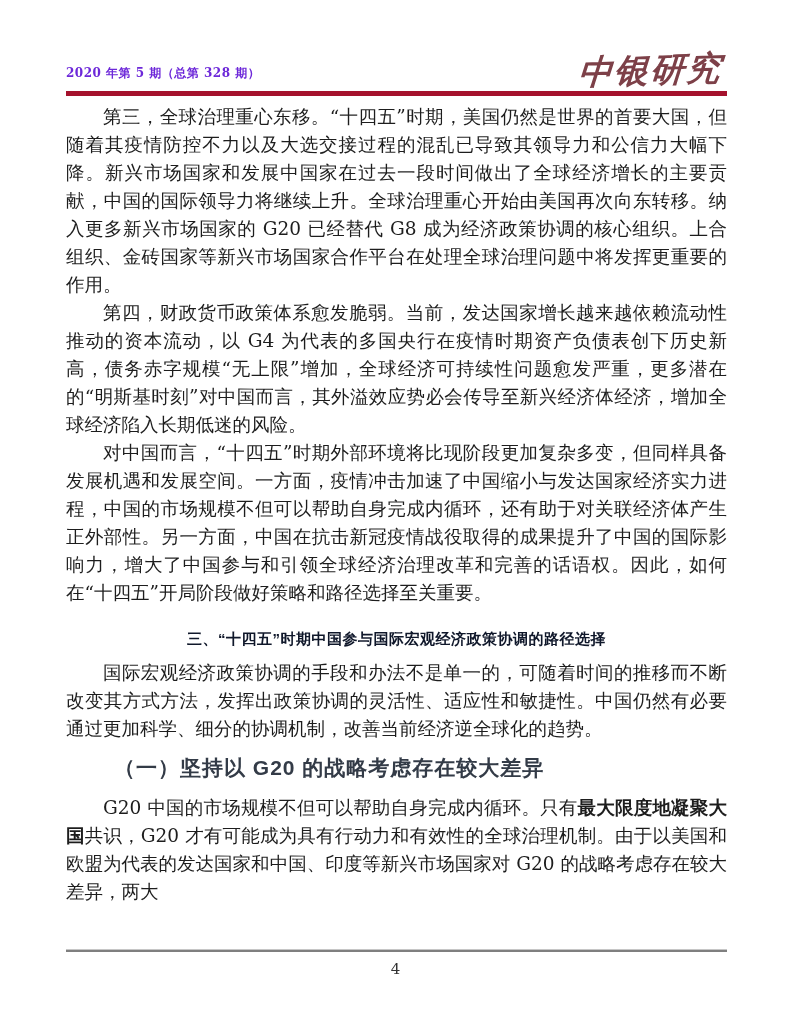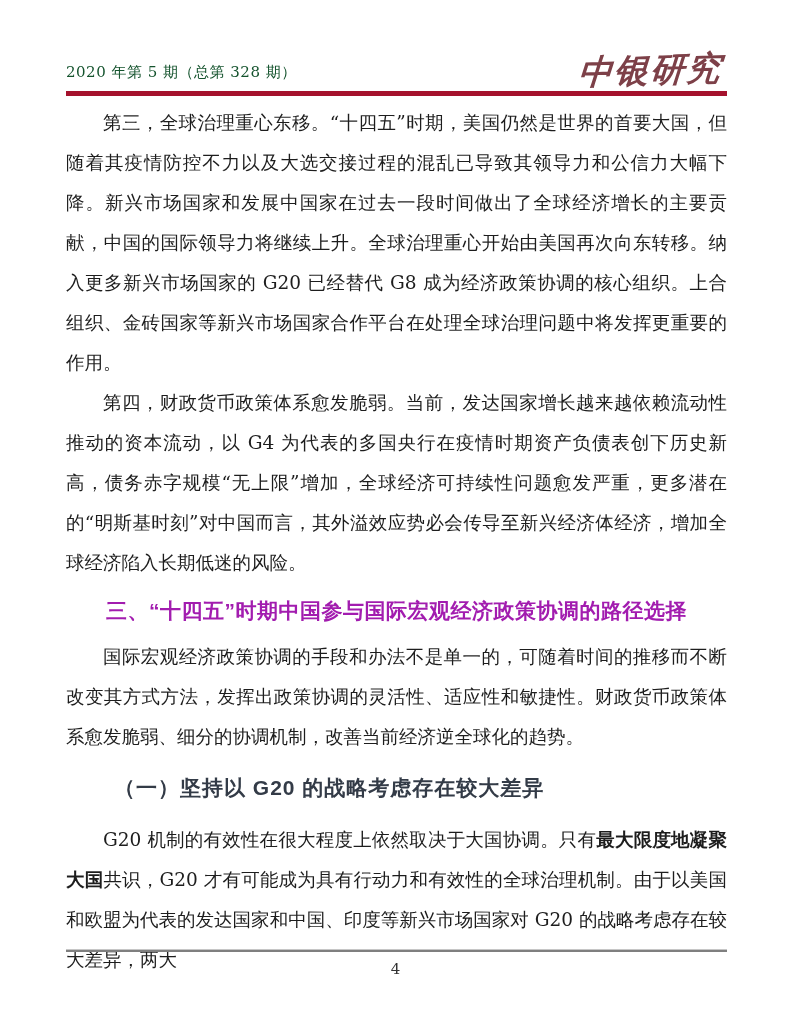--- a/index.html
+++ b/index.html
@@ -17,24 +17,25 @@
     inset: 0;
     padding: 50px 64px 0 66px;
     box-sizing: border-box;
   }
   .header-row {
     display: flex;
     justify-content: space-between;
     align-items: flex-end;
   }
   .issue-info {
-    font-size: 15px;
+    font-size: 12px;
     letter-spacing: 0.5px;
-    color: #14532d;
+    color: #6d28d9;
     padding-bottom: 2px;
+    font-weight: bold;
   }
   .brand-logo {
     font-family: "DejaVu Serif", serif;
     font-style: italic;
     font-weight: bold;
     font-size: 34px;
     line-height: 1;
     color: #7d4048;
     transform: rotate(-2deg) skewX(-6deg);
     transform-origin: bottom right;
@@ -42,35 +43,35 @@
     padding-right: 6px;
   }
   .header-rule {
     height: 5px;
     background: #a5122d;
     margin-top: 7px;
   }
   .content {
     margin-top: 7px;
     font-size: 18.5px;
-    line-height: 40px;
+    line-height: 28px;
     text-align: justify;
     text-justify: inter-ideograph;
   }
   .content p {
     margin: 0;
     text-indent: 2em;
   }
   .section-heading {
     font-family: "Liberation Sans", "DejaVu Sans", sans-serif;
-    font-size: 21px;
+    font-size: 15px;
     font-weight: bold;
-    color: #a21caf;
+    color: #0f172a;
     text-align: center;
-    margin: 8px 0 6px 0;
+    margin: 18px 0 6px 0;
     letter-spacing: 0.5px;
   }
   .subsection-heading {
     font-family: "Liberation Sans", "DejaVu Sans", sans-serif;
     font-size: 21px;
     font-weight: bold;
     color: #333b47;
     margin: 11px 0 12px 0;
     padding-left: 48px;
     letter-spacing: 1px;
@@ -103,26 +104,27 @@
   <div class="header-row">
     <div class="issue-info">2020 年第 5 期（总第 328 期）</div>
     <div class="brand-logo" style="color: rgb(125, 64, 72);">中银研究</div>
   </div>
 
   <div class="header-rule" style="background: rgb(165, 18, 45);"></div>
 
   <div class="content">
     <p>第三，全球治理重心东移。“十四五”时期，美国仍然是世界的首要大国，但随着其疫情防控不力以及大选交接过程的混乱已导致其领导力和公信力大幅下降。新兴市场国家和发展中国家在过去一段时间做出了全球经济增长的主要贡献，中国的国际领导力将继续上升。全球治理重心开始由美国再次向东转移。纳入更多新兴市场国家的 G20 已经替代 G8 成为经济政策协调的核心组织。上合组织、金砖国家等新兴市场国家合作平台在处理全球治理问题中将发挥更重要的作用。</p>
     <p>第四，财政货币政策体系愈发脆弱。当前，发达国家增长越来越依赖流动性推动的资本流动，以 G4 为代表的多国央行在疫情时期资产负债表创下历史新高，债务赤字规模“无上限”增加，全球经济可持续性问题愈发严重，更多潜在的“明斯基时刻”对中国而言，其外溢效应势必会传导至新兴经济体经济，增加全球经济陷入长期低迷的风险。</p>
+    <p>对中国而言，“十四五”时期外部环境将比现阶段更加复杂多变，但同样具备发展机遇和发展空间。一方面，疫情冲击加速了中国缩小与发达国家经济实力进程，中国的市场规模不但可以帮助自身完成内循环，还有助于对关联经济体产生正外部性。另一方面，中国在抗击新冠疫情战役取得的成果提升了中国的国际影响力，增大了中国参与和引领全球经济治理改革和完善的话语权。因此，如何在“十四五”开局阶段做好策略和路径选择至关重要。</p>
 
     <div class="section-heading">三、“十四五”时期中国参与国际宏观经济政策协调的路径选择</div>
 
-    <p>国际宏观经济政策协调的手段和办法不是单一的，可随着时间的推移而不断改变其方式方法，发挥出政策协调的灵活性、适应性和敏捷性。财政货币政策体系愈发脆弱、细分的协调机制，改善当前经济逆全球化的趋势。</p>
+    <p>国际宏观经济政策协调的手段和办法不是单一的，可随着时间的推移而不断改变其方式方法，发挥出政策协调的灵活性、适应性和敏捷性。中国仍然有必要通过更加科学、细分的协调机制，改善当前经济逆全球化的趋势。</p>
 
     <div class="subsection-heading">（一）坚持以 G20 的战略考虑存在较大差异</div>
 
-    <p><span>G20 机制的有效性在很大程度上依然取决于大国协调。只有</span><span class="bold-run">最大限度地凝聚大国</span><span>共识，G20 才有可能成为具有行动力和有效性的全球治理机制。由于以美国和欧盟为代表的发达国家和中国、印度等新兴市场国家对 G20 的战略考虑存在较大差异，两大</span></p>
+    <p><span>G20 中国的市场规模不但可以帮助自身完成内循环。只有</span><span class="bold-run">最大限度地凝聚大国</span><span>共识，G20 才有可能成为具有行动力和有效性的全球治理机制。由于以美国和欧盟为代表的发达国家和中国、印度等新兴市场国家对 G20 的战略考虑存在较大差异，两大</span></p>
   </div>
 
 </div>
 
 <div class="footer-rule"></div>
 <div class="page-number">4</div>
 
 </body></html>

